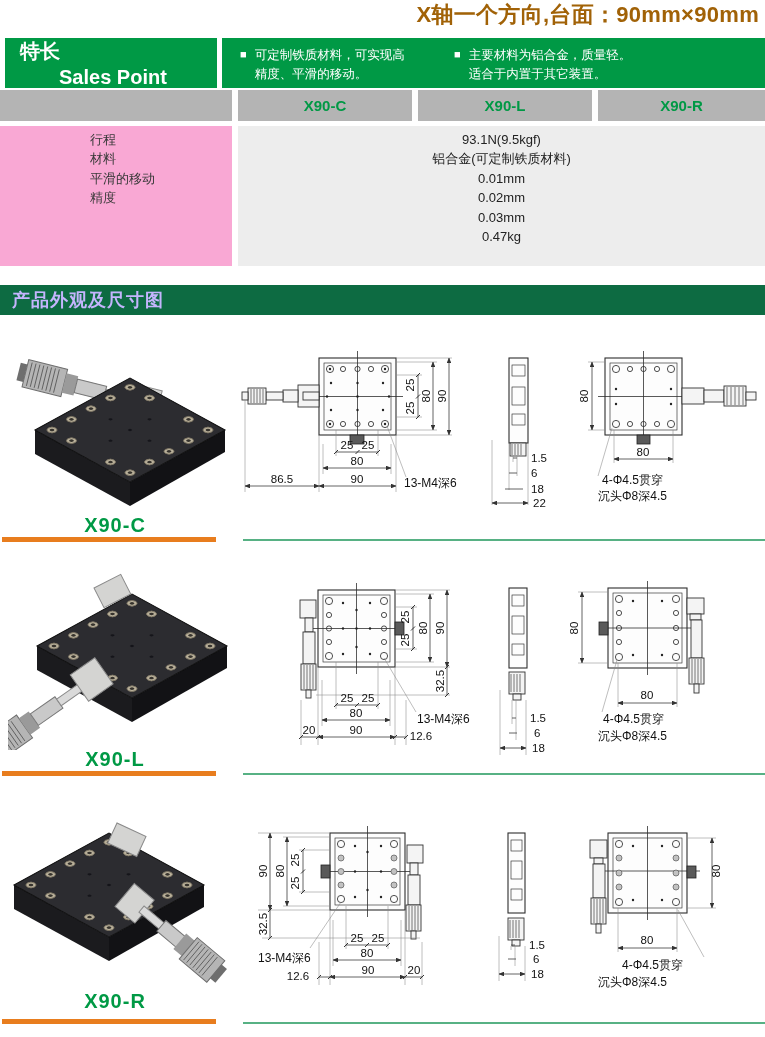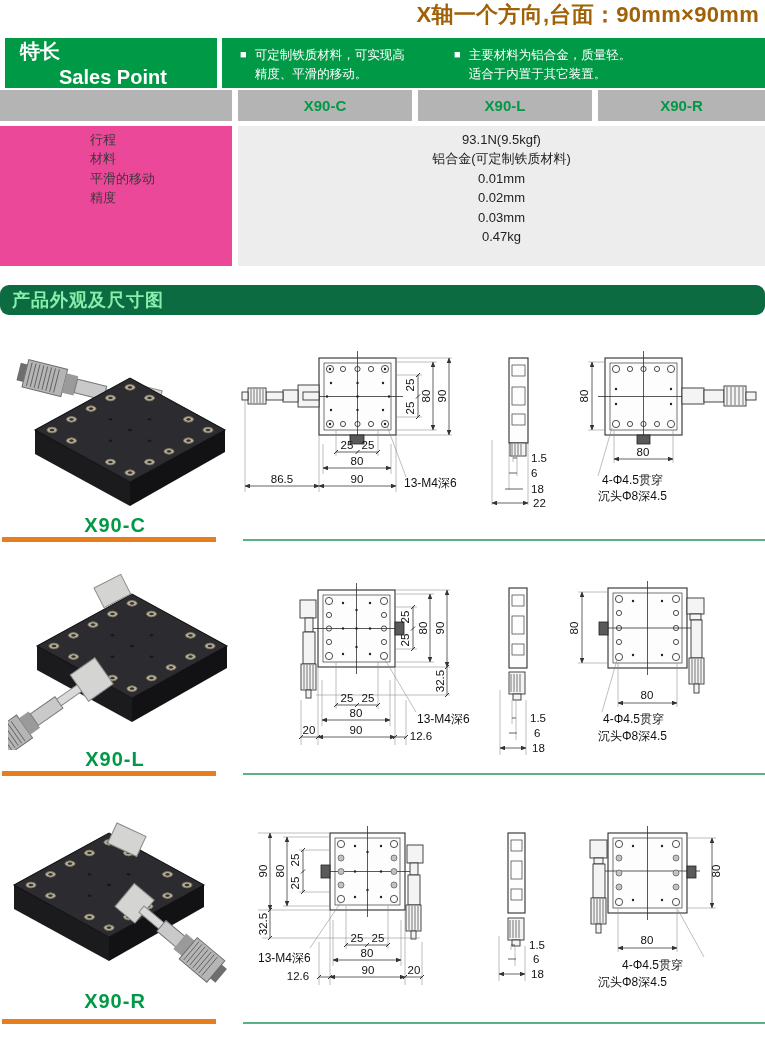--- a/index.html
+++ b/index.html
@@ -13,27 +13,27 @@
   .sales-left .zh{font-size:20px;font-weight:bold;}
   .sales-left .en{font-size:20px;font-weight:bold;margin-top:1px;margin-left:39px;}
   .sales-right{left:222px;top:38px;width:543px;height:50px;background:#009945;color:#fff;}
   .bullet{position:absolute;top:8px;display:flex;font-size:12.5px;line-height:1.5;}
   .bullet .sq{margin-right:8px;font-size:11px;}
   .b1{left:18px;} .b2{left:232px;}
   
   .hcell{top:90px;height:31px;background:#b4b4b4;display:flex;align-items:center;justify-content:center;
          color:#009945;font-weight:bold;font-size:15px;}
   .hc0{left:0;width:232px;} .hc1{left:238px;width:174px;} .hc2{left:418px;width:174px;} .hc3{left:598px;width:167px;}
-  .spec-left{left:0;top:126px;width:232px;height:140px;background:#ec4899;padding-top:4px;box-sizing:border-box;}
+  .spec-left{left:0;top:126px;width:232px;height:140px;background:#f9a8d4;padding-top:4px;box-sizing:border-box;}
   .spec-left .lab{height:19.4px;line-height:19.4px;padding-left:90px;font-size:13px;color:#3a3a3a;}
   .spec-right{left:238px;top:126px;width:527px;height:140px;background:#ededed;padding-top:4px;box-sizing:border-box;}
   .spec-right .val{height:19.4px;line-height:19.4px;text-align:center;font-size:13px;color:#222;}
   
-  .section-bar{left:0;top:285px;width:765px;height:30px;background:#0d6b42;color:#86efac;
-               font-size:18px;font-weight:bold;line-height:30px;padding-left:12px;box-sizing:border-box;letter-spacing:1px;border-radius:9px;}
+  .section-bar{left:0;top:285px;width:765px;height:30px;background:#0d6b42;color:#c4b5fd;
+               font-size:18px;font-weight:bold;line-height:30px;padding-left:12px;box-sizing:border-box;letter-spacing:1px;}
   
   .plabel{width:210px;text-align:center;color:#009945;font-weight:bold;font-size:20px;letter-spacing:1px;}
   .orange{left:2px;width:214px;height:5px;background:#e87d1e;}
   .greenln{left:243px;width:522px;height:2px;background:#57b184;}
   
   .vw{fill:#fdfdfd;stroke:#2e2e2e;stroke-width:1.1;}
   .in{fill:none;stroke:#2e2e2e;stroke-width:0.65;}
   .cl{stroke:#2e2e2e;stroke-width:0.8;fill:none;}
   .ext{stroke:#888;stroke-width:0.55;fill:none;}
   .dim{stroke:#3d3d3d;stroke-width:0.8;fill:none;}

